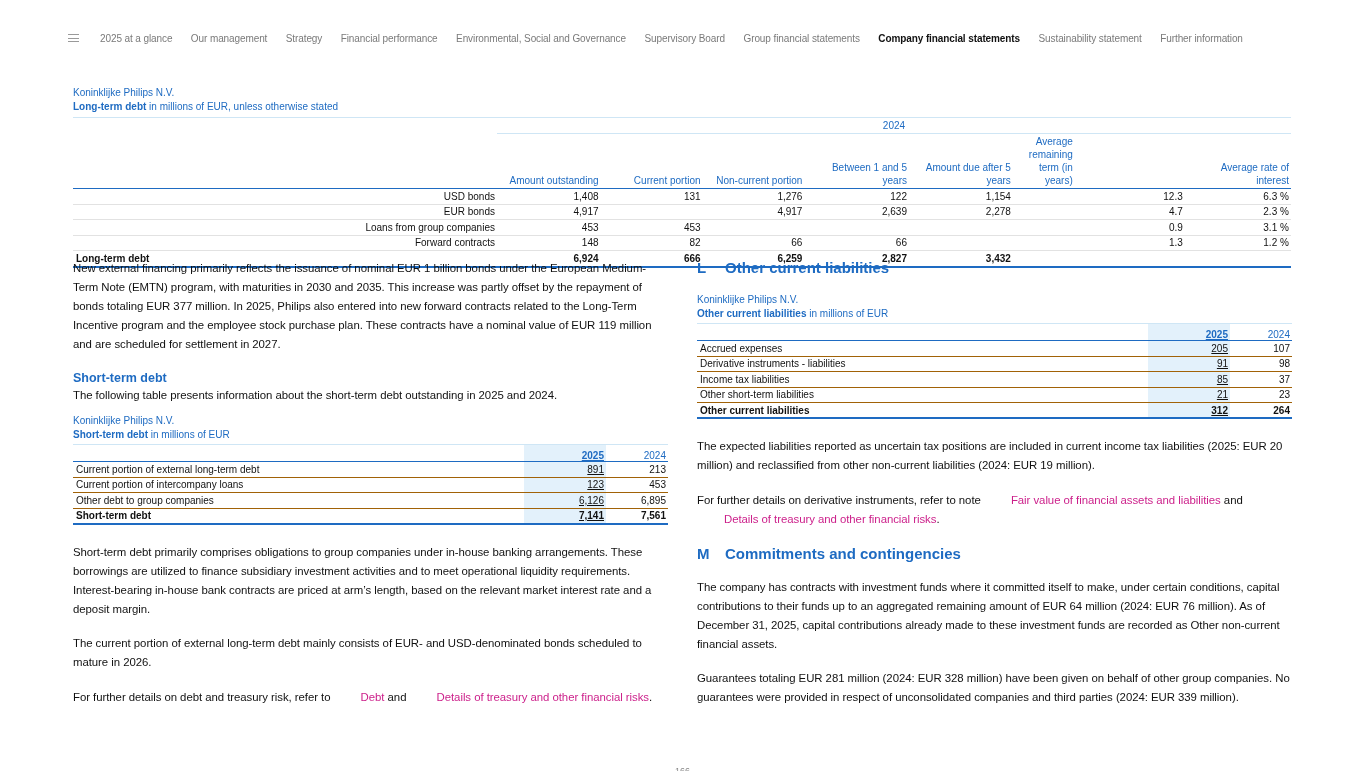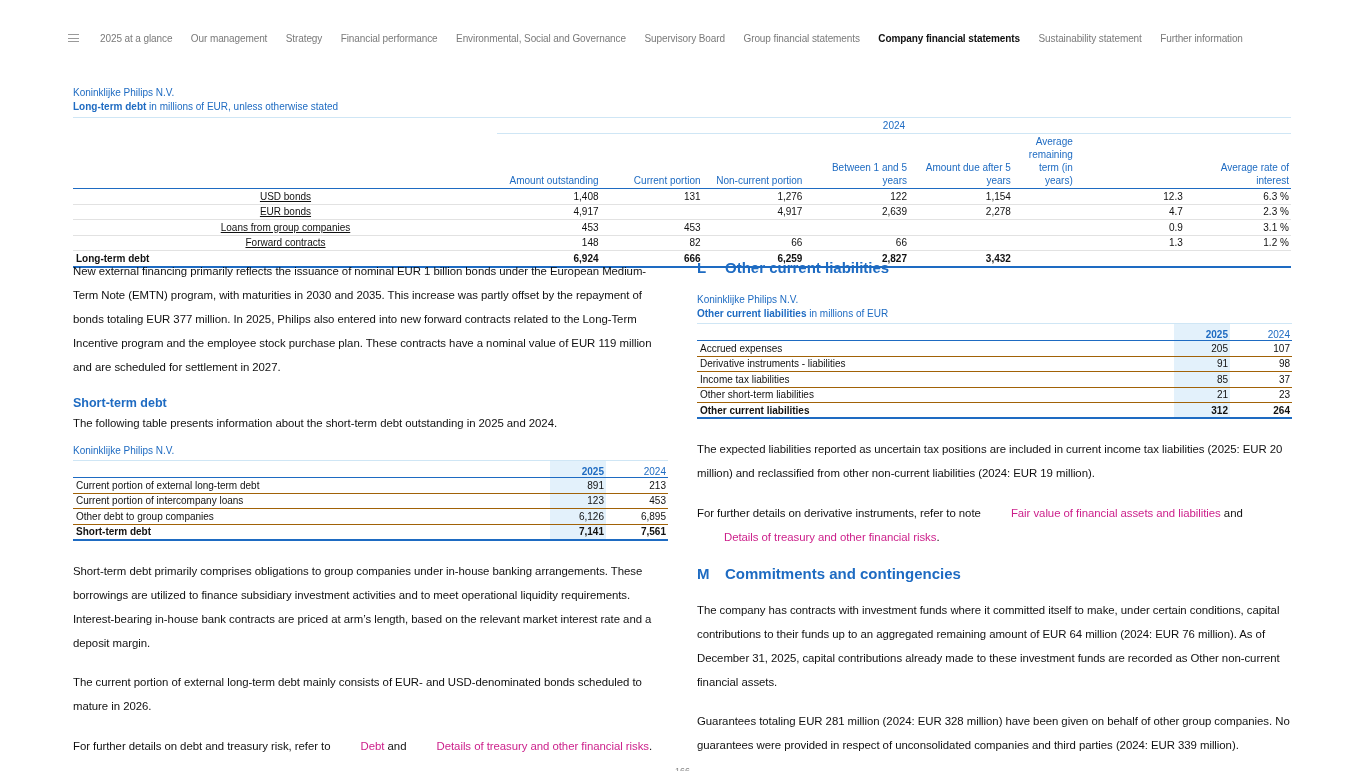--- a/index.html
+++ b/index.html
@@ -18,38 +18,38 @@
   
   .lt-block { position: absolute; left: 73px; top: 86px; width: 1218px; }
   table { border-collapse: collapse; width: 100%; font-size: 10px; }
   td, th { font-weight: normal; }
   .lt-table { margin-top: 3px; }
   .lt-table .r-top td { border-top: 1px solid #cfe6f5; height: 16px; }
   .lt-table .r-year td { text-align: center; color: #1e6bc2; }
   .lt-table .r-year td.yr { border-bottom: 1px solid #cfe6f5; }
   .lt-table .r-head td { color: #1e6bc2; text-align: right; vertical-align: bottom; line-height: 13px; padding: 1px 2px 1px 0; border-bottom: 1px solid #1e6bc2; }
   .lt-table .r-data td { height: 15.5px; border-bottom: 1px solid #e2e2e2; text-align: right; padding-right: 2px; }
-  .lt-table .r-data td.lbl { text-align: center; padding-left: 3px; text-decoration: underline; }
+  .lt-table .r-data td.lbl { text-align: right; padding-left: 3px; }
   .lt-table .r-total td { font-weight: bold; border-top: 1px solid #333; border-bottom: 2px solid #1e6bc2; height: 16px; text-align: right; padding-right: 2px; }
   .lt-table .r-total td.lbl { text-align: left; padding-left: 3px; }
   .pct { display: inline-block; width: 9px; text-align: right; }
 
   
   .col-left { position: absolute; left: 73px; top: 259px; width: 595px; }
   .col-right { position: absolute; left: 697px; top: 259px; width: 595px; }
-  p.body { font-size: 11.4px; line-height: 24px; color: #111; letter-spacing: -0.05px; }
+  p.body { font-size: 11.4px; line-height: 19px; color: #111; letter-spacing: -0.05px; }
   .link { color: #cc1f8a; cursor: pointer; margin-left: 27px; }
   .subhead { font-size: 12.5px; font-weight: bold; color: #1e6bc2; line-height: 16px; }
   .sec-head { font-size: 15px; font-weight: bold; color: #1e6bc2; line-height: 18px; display: flex; }
   .sec-letter { width: 28px; }
 
   
   .st-table td { font-size: 10px; height: 15.5px; border-bottom: 1px solid #a16207; text-align: right; padding-right: 2px; }
   .st-table td.lbl { text-align: left; padding-left: 3px; }
-  .st-table td.c25 { background: #e3f1fb; width: 56px; }
+  .st-table td.c25 { background: #e3f1fb; width: 82px; text-decoration: underline; }
   .st-table td.c24 { width: 62px; }
   .st-table .r-head td { color: #1e6bc2; border-top: 1px solid #cfe6f5; border-bottom: 1px solid #1e6bc2; height: 17px; vertical-align: bottom; }
   .st-table .r-head td.c25 { font-weight: bold; }
   .st-table .r-total td { font-weight: bold; border-top: 1px solid #333; border-bottom: 2px solid #1e6bc2; }
 
   .page-num { position: absolute; top: 766px; left: 0; width: 1365px; text-align: center; font-size: 9px; color: #888; }
 </style>
 </head>
 <body>
 
@@ -154,20 +154,21 @@
     </table>
 </section>
 
 <section class="col-left">
   <p class="body">New external financing primarily reflects the issuance of nominal EUR 1 billion bonds under the European Medium-Term Note (EMTN) program, with maturities in 2030 and 2035. This increase was partly offset by the repayment of bonds totaling EUR 377 million. In 2025, Philips also entered into new forward contracts related to the Long-Term Incentive program and the employee stock purchase plan. These contracts have a nominal value of EUR 119 million and are scheduled for settlement in 2027.</p>
   <div class="subhead" style="margin-top:16px">Short-term debt</div>
   <p class="body">The following table presents information about the short-term debt outstanding in 2025 and 2024.</p>
 
   <div style="margin-top:9px">
     <div class="caption">Koninklijke Philips N.V.</div>
+    <div class="caption"><b>Short-term debt</b><span> in millions of EUR</span></div>
     <table class="st-table" style="margin-top:2px">
       <tbody>
           <tr class="r-head">
         <td class="lbl"></td>
         <td class="c25">2025</td>
         <td class="c24">2024</td>
       </tr>
       <tr>
         <td class="lbl">Current portion of external long-term debt</td>
         <td class="c25">891</td>

